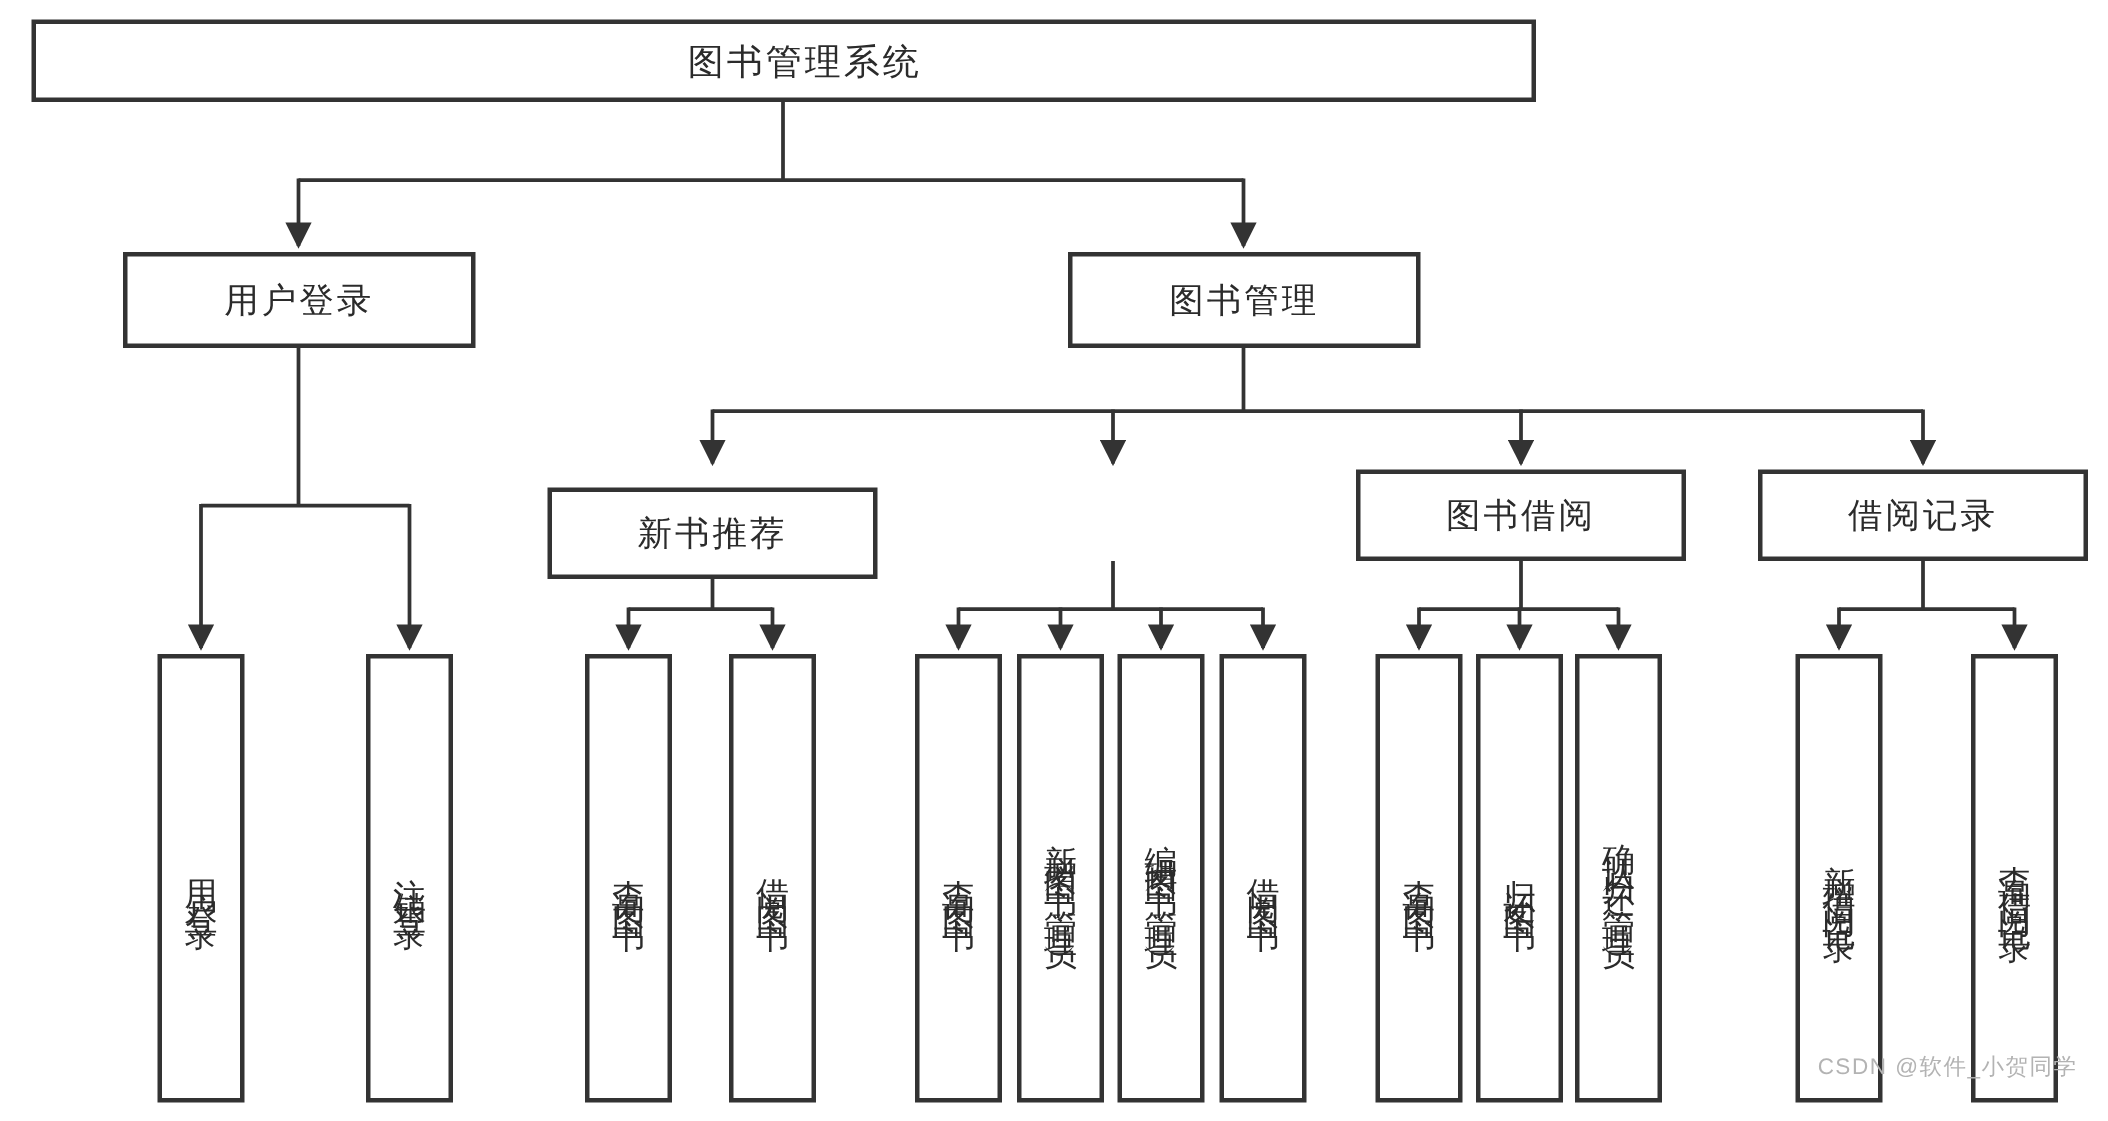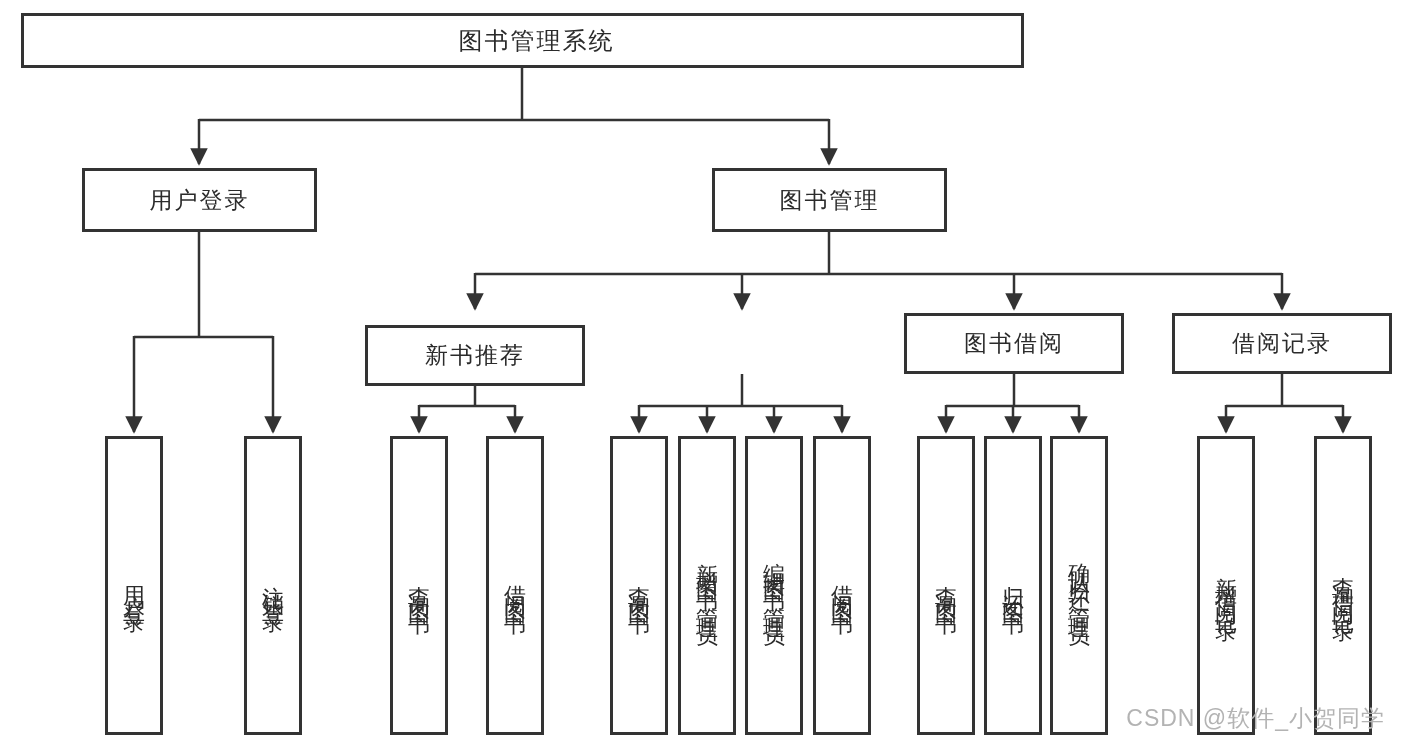--- a/index.html
+++ b/index.html
@@ -32,22 +32,22 @@
     writing-mode: vertical-rl;
     text-orientation: mixed;
     font-size: 22px;
     letter-spacing: 9px;
     line-height: 1;
     color: var(--text, #2b2b2b);
   }
   .watermark {
     position: absolute;
     right: 20px;
-    bottom: 13px;
-    font-size: 23px;
+    bottom: 26px;
+    font-size: 15px;
     color: var(--watermark, #b3b3b3);
     letter-spacing: 1px;
     z-index: 5;
     white-space: nowrap;
   }
 </style>
 </head>
 <body>
 
 <div class="stage">

